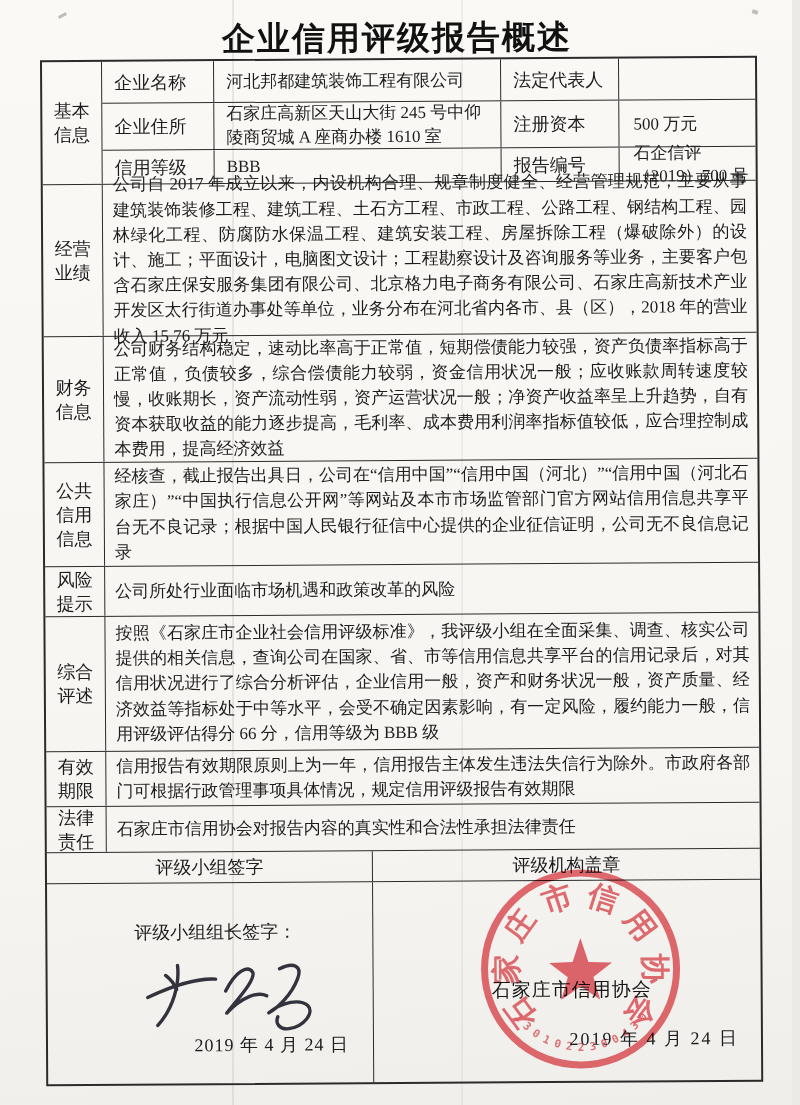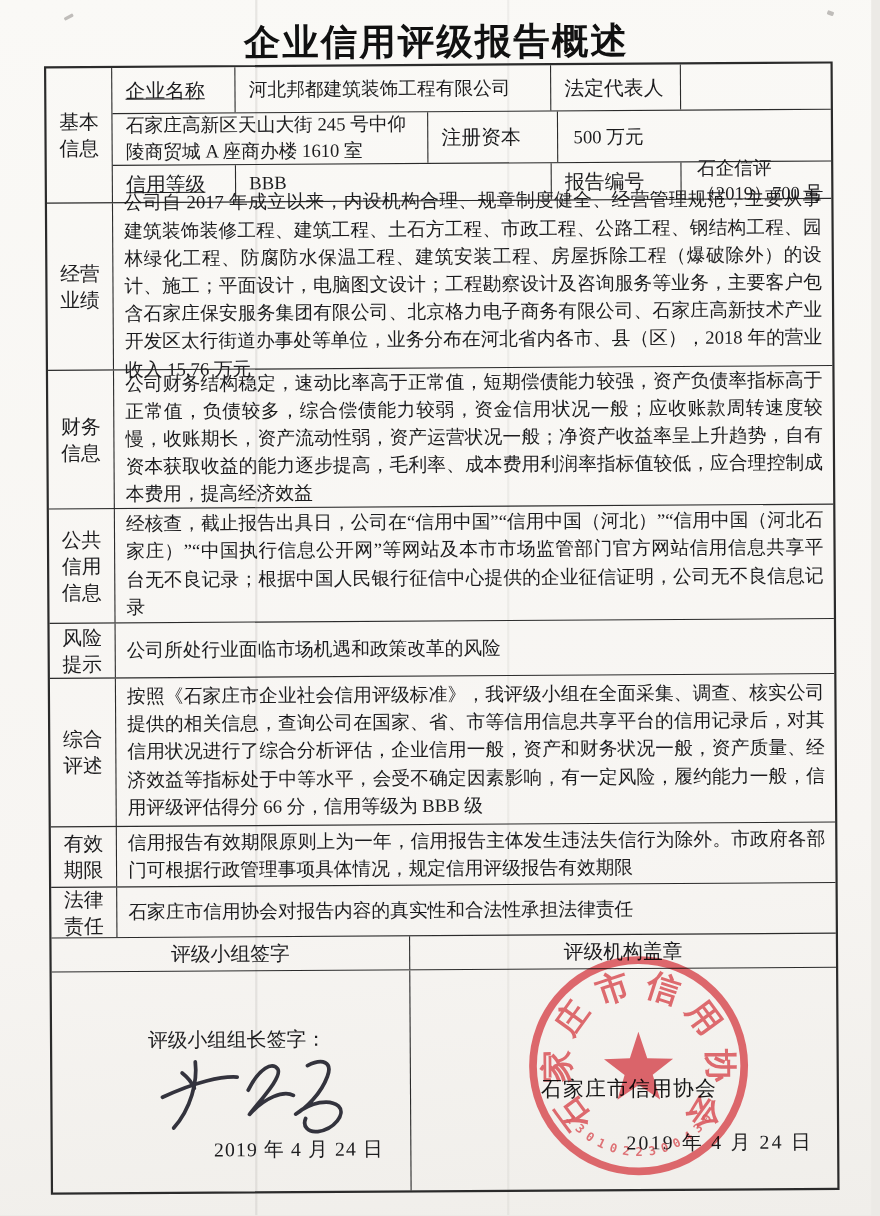--- a/index.html
+++ b/index.html
@@ -32,39 +32,39 @@
   .cell { position:relative; }
   .sec-label {
     width:60px; flex:0 0 60px; border-right:1.5px solid #2b2b2b;
     display:flex; align-items:center; justify-content:center;
     text-align:center; font-size:18px; line-height:24px; padding:2px 8px;
   }
   .basic-rows { flex:1; display:flex; flex-direction:column; }
   .brow { display:flex; border-bottom:1.5px solid #2b2b2b; }
   .brow:last-child { border-bottom:none; }
   .f-label   { flex:0 0 112px; border-right:1.5px solid #2b2b2b;
-               display:flex; align-items:center; padding-left:12px; font-size:18px;text-decoration:underline; }
+               display:flex; align-items:center; padding-left:12px; font-size:18px; }
   .f-value   { flex:0 0 287px; border-right:1.5px solid #2b2b2b;
                display:flex; align-items:center; padding:2px 8px 2px 12px;
                font-size:17px; line-height:24px; }
   .f-label2  { flex:0 0 118px; border-right:1.5px solid #2b2b2b;
                display:flex; align-items:center; padding-left:12px; font-size:18px; }
   .f-value2  { flex:1; display:flex; align-items:center; padding-left:14px; font-size:17px; }
   .sec-text {
     flex:1; padding:3px 9px 3px 10px; font-size:17px; line-height:25.2px;
     text-align:justify; text-justify:inter-ideograph;
     display:flex; align-items:center;
   }
   .sec-text > div { width:100%; }
   .fh-left { flex:0 0 326px; border-right:1.5px solid #2b2b2b;
              display:flex; align-items:center; justify-content:center; font-size:18px; }
   .fh-right { flex:1; display:flex; align-items:center; justify-content:center; font-size:18px; }
   .fb-left { flex:0 0 326px; border-right:1.5px solid #2b2b2b; position:relative; }
   .fb-right { flex:1; position:relative; }
-  .sign-label { position:absolute; left:87px; top:50px; font-size:18px; }
+  .sign-label { position:absolute; left:87px; top:37px; font-size:18px; }
   .signature-svg { position:absolute; left:92px; top:72px; }
   .date-left { position:absolute; right:24px; bottom:26px; font-size:18px; letter-spacing:1px; }
   .org-name { position:absolute; left:118px; top:48px; font-size:19px; letter-spacing:1px; color:#151515;margin-top:48px; }
   .date-right { position:absolute; right:22px; bottom:30px; font-size:18px; letter-spacing:2px; }
   .seal-wrap { position:absolute; left:468px; top:860px; width:220px; height:220px;
                mix-blend-mode:multiply; opacity:.9; pointer-events:none; }
   .fold-line { position:absolute; top:0; bottom:0; width:2px;
                background:rgba(160,156,148,.20); }
   .speck { position:absolute; background:#8f8d88; opacity:.55; border-radius:1px; }
 </style>
@@ -85,20 +85,21 @@
 
       <div class="row">
         <div class="cell sec-label">基本信息</div>
         <div class="basic-rows">
           <div class="brow" style="height:42px;">
             <div class="cell f-label">企业名称</div>
             <div class="cell f-value">河北邦都建筑装饰工程有限公司</div>
             <div class="cell f-label2">法定代表人</div>
           </div>
           <div class="brow" style="height:47px;">
+            <div class="cell f-label">企业住所</div>
             <div class="cell f-value">石家庄高新区天山大街 245 号中仰陵商贸城 A 座商办楼 1610 室</div>
             <div class="cell f-label2">注册资本</div>
             <div class="cell f-value2">500 万元</div>
           </div>
           <div class="brow" style="height:33px;">
             <div class="cell f-label">信用等级</div>
             <div class="cell f-value">BBB</div>
             <div class="cell f-label2">报告编号</div>
             <div class="cell f-value2">石企信评（2019）700 号</div>
           </div>

